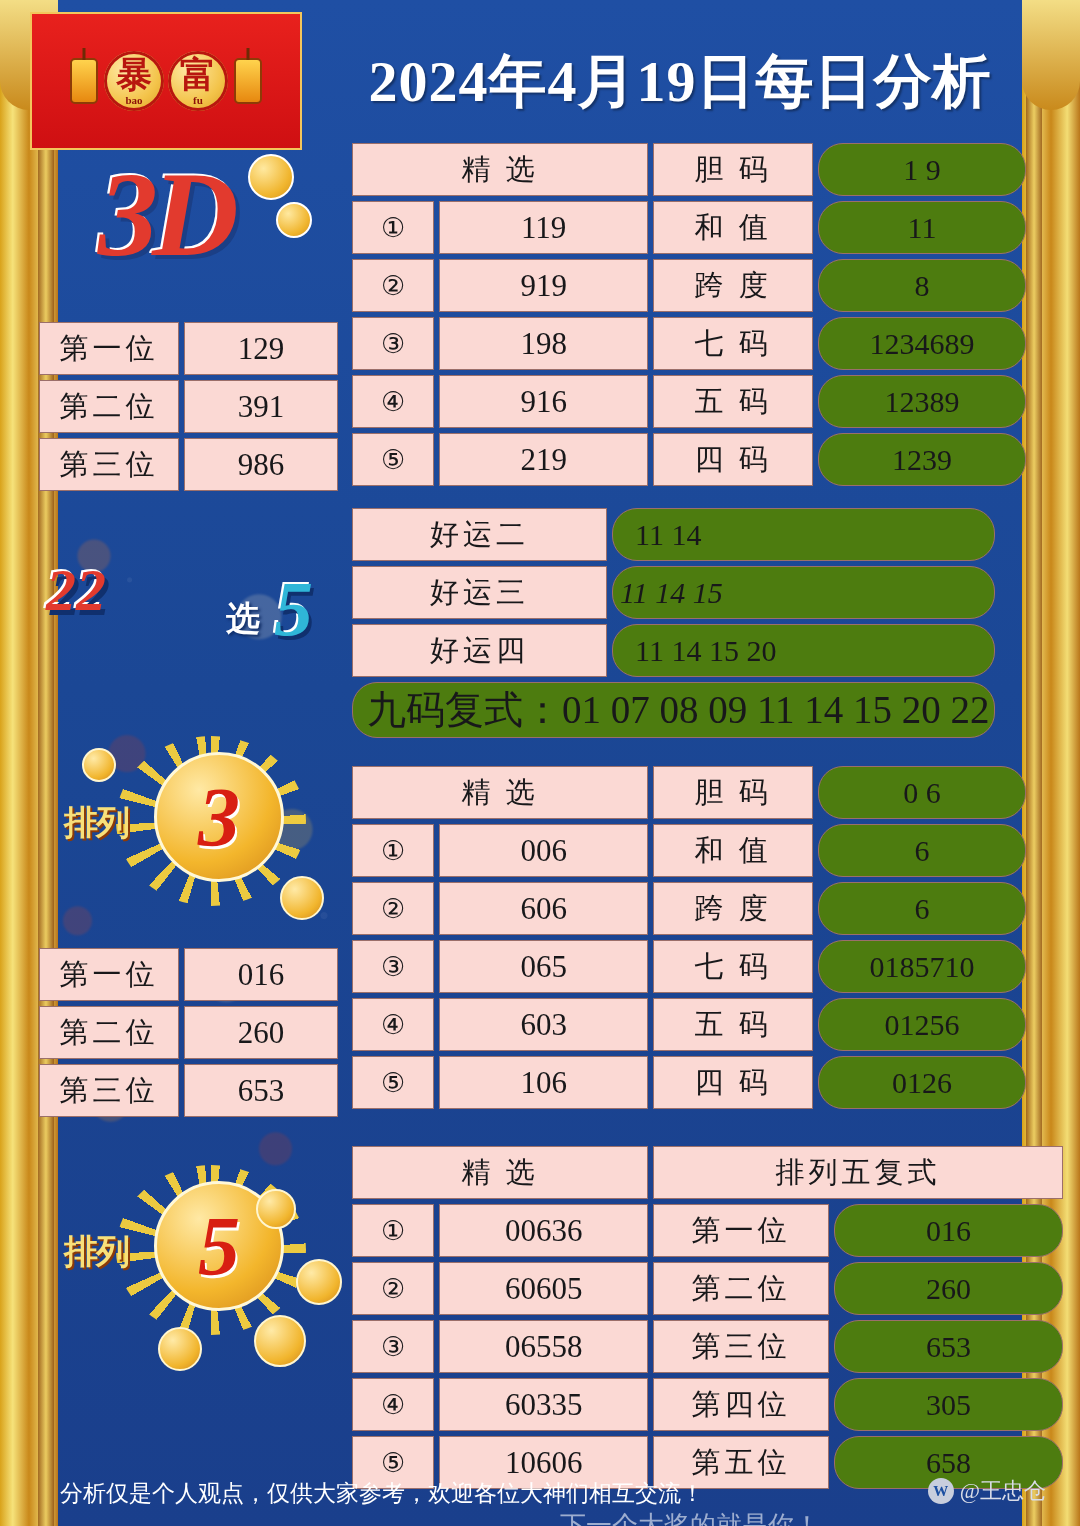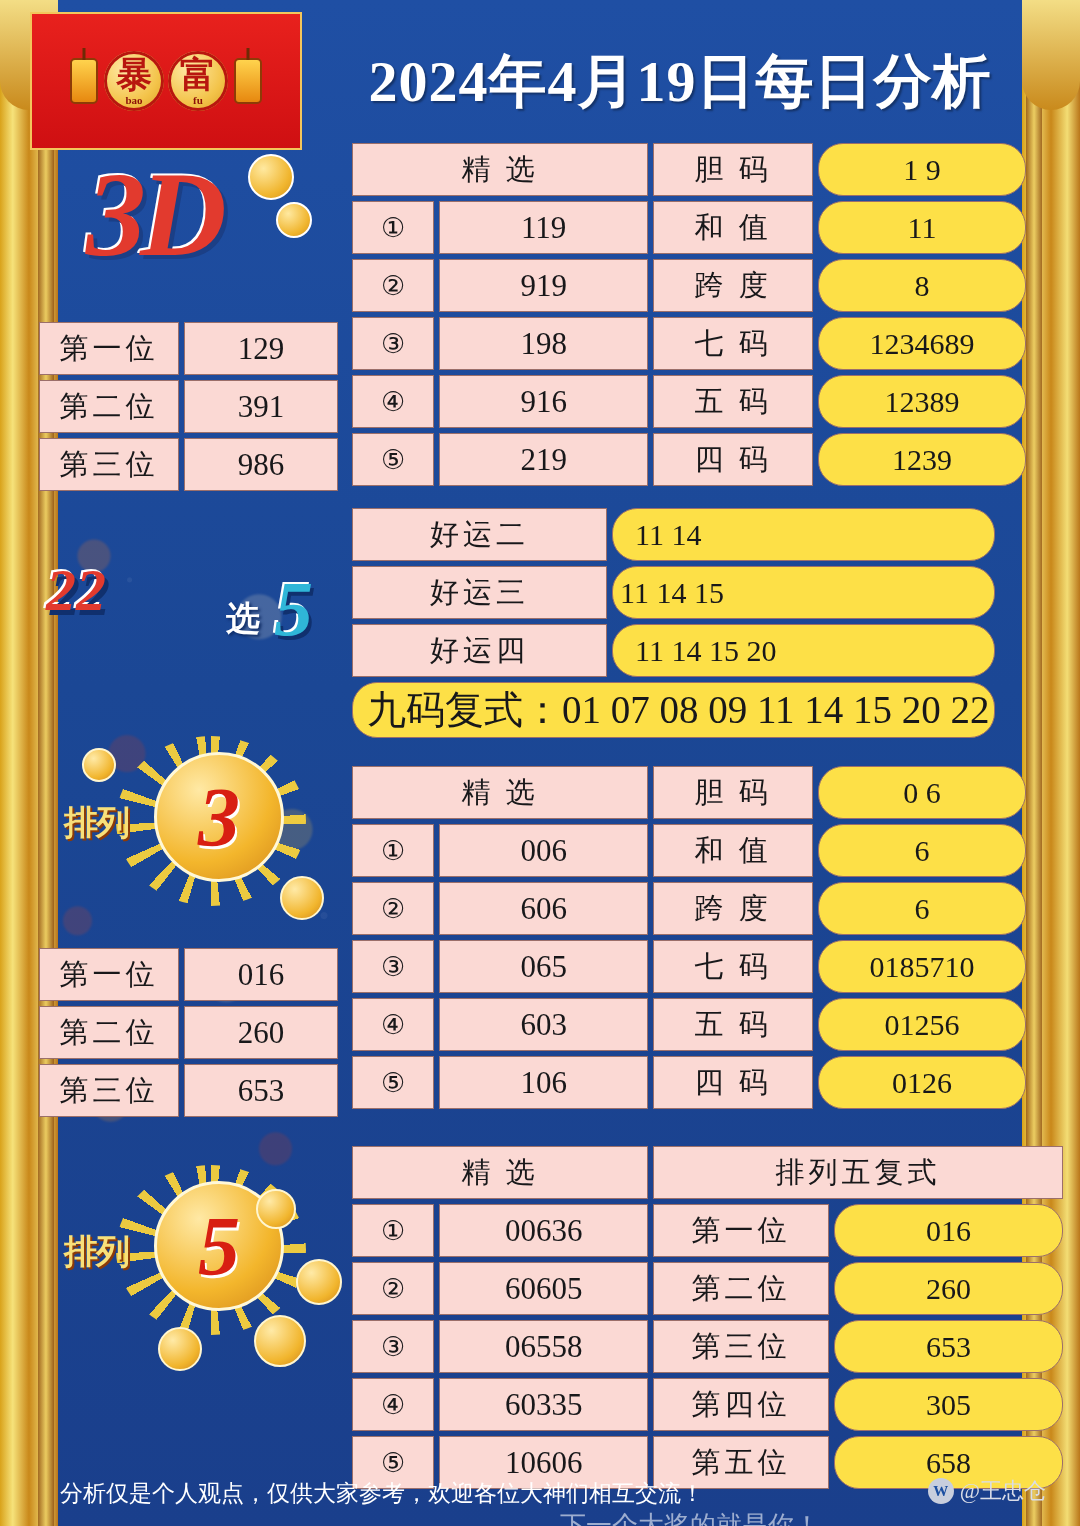--- a/index.html
+++ b/index.html
@@ -103,39 +103,39 @@
     background:#fbd9d4;
     border:1px solid #9b6f6a;
     text-align:center;
     font-family:"Liberation Serif", serif;
     color:#18181a;
     font-size:30px;
     height:53px;
     padding:0 4px;
     white-space:nowrap;
   }
-  .tbl td.lilac { background:#fde047;border-radius:25px; }
+  .tbl td.lilac { background:#4d7c0f;border-radius:25px; }
   .tbl td.label { font-size:29px; letter-spacing:4px; }
   .tbl td.big { font-size:31px; }
   .tbl td.circ { font-size:27px; }
 
   
   .left-tbl td { width:140px; }
   .left-tbl td.val { width:154px; }
 
   
   .logo3d {
     position:absolute; left:62px; top:140px; width:260px; height:170px;
   }
   .logo3d .d3 {
     font-family:"Liberation Serif", serif;
     font-size:120px; font-weight:bold; font-style:italic;
     color:#e23a2e;
     text-shadow: 4px 4px 0 #1b3f86, -2px -2px 0 #fff;
-    position:absolute; left:24px; top:6px;
+    position:absolute; left:36px; top:6px;
     letter-spacing:-6px;
     text-align:center;
   }
   .logo3d .ball {
     position:absolute; width:46px; height:46px; border-radius:50%;
     background: radial-gradient(circle at 32% 30%, #ffe9a0, #f0b52e 65%, #d4911c);
     border:2px solid #fff;
   }
   .logo3d .ball.b1 { left:186px; top:14px; }
   .logo3d .ball.b2 { left:214px; top:62px; width:36px; height:36px; }
@@ -328,21 +328,21 @@
 </div>
 
 <table class="tbl" style="left:347px; top:503px;">
   <tbody>
       <tr>
     <td class="label" style="width:252px">好运二</td>
     <td class="lilac" style="width:378px; text-align:left; padding-left:22px;">11  14</td>
   </tr>
   <tr>
     <td class="label">好运三</td>
-    <td class="lilac" style="text-align:left; padding-left:7px;">11  14  15</td>
+    <td class="lilac" style="text-align:left; padding-left:7px;font-style:italic;">11  14  15</td>
   </tr>
   <tr>
     <td class="label">好运四</td>
     <td class="lilac" style="text-align:left; padding-left:22px;margin-top:17px;">11  14  15  20</td>
   </tr>
   <tr>
     <td class="lilac" colspan="2" style="text-align:left; padding-left:14px; font-size:39px;">
       <span>九码复式：</span><span>01  07  08  09  11  14  15  20  22</span>
     </td>
   </tr>

